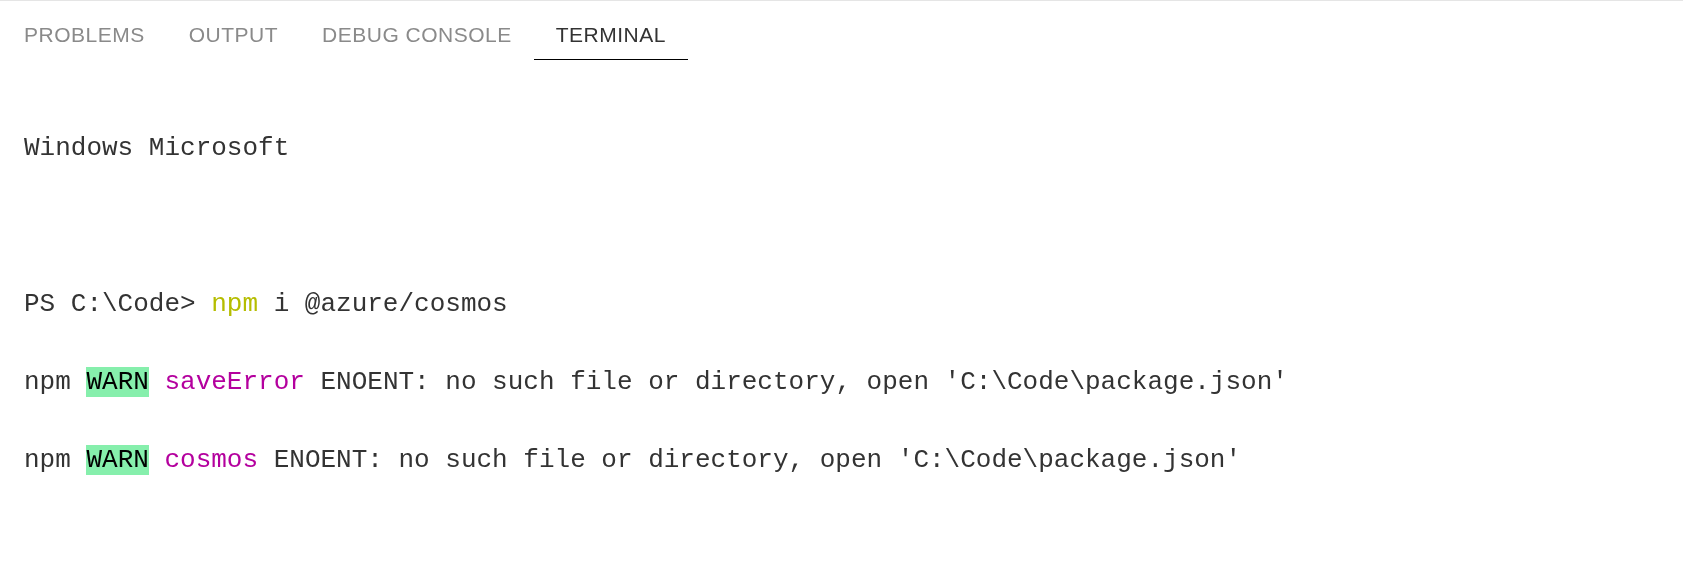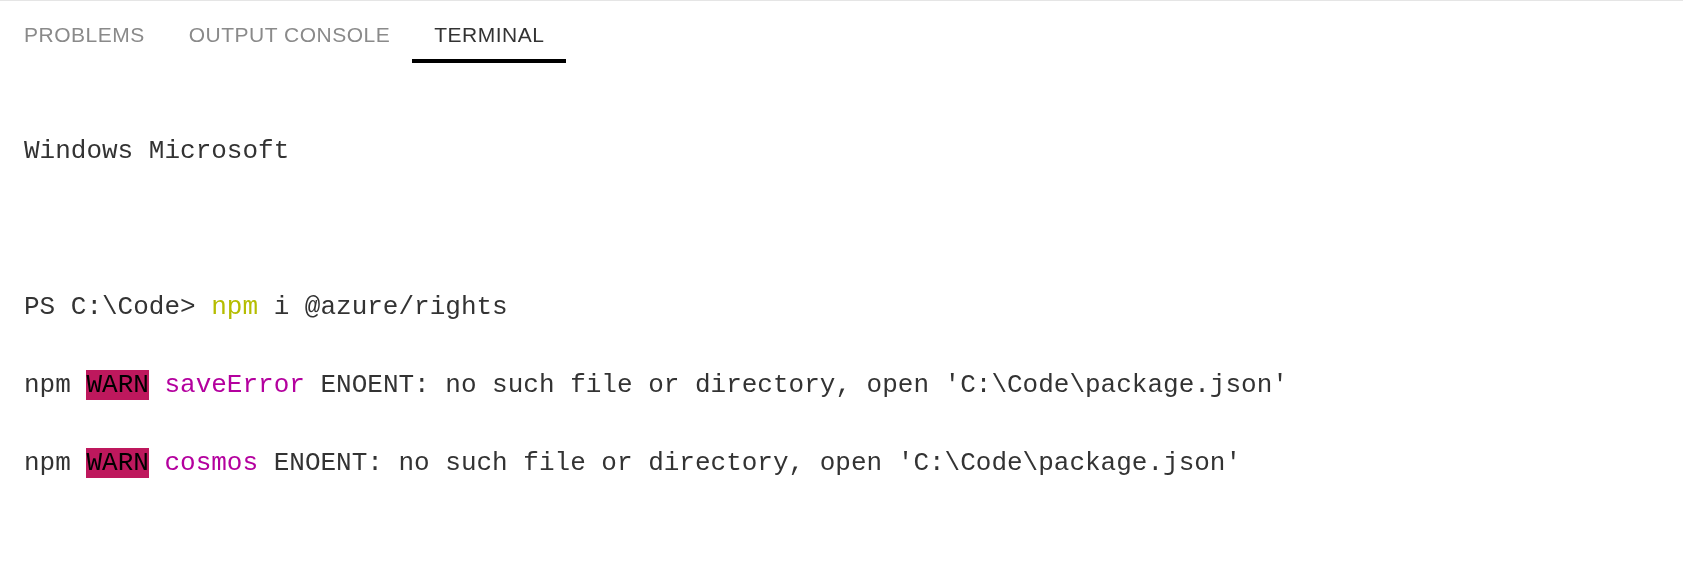--- a/index.html
+++ b/index.html
@@ -26,56 +26,57 @@
       letter-spacing: 0.5px;
       color: #8a8a8a;
       cursor: pointer;
       border-bottom: 1px solid transparent;
     }
     .tab:first-child {
       padding-left: 0;
     }
     .tab.active {
       color: #333333;
-      border-bottom: 4px solid #000000;
+      border-bottom: 1px solid #000000;
     }
     .terminal-content {
       padding: 30px 24px 0 24px;
       font-family: "Consolas", "Courier New", monospace;
       font-size: 26px;
       line-height: 1.5;
       color: #333333;
       white-space: pre;
     }
     .line {
       display: block;
     }
     .cmd-yellow {
       color: #b5bd00;
     }
     .warn-highlight {
-      background: #be185d;
+      background: #86efac;
       color: #000000;
     }
     .magenta {
       color: #b4009e;
     }
   </style>
 </head>
 <body>
 
 <div class="tabs">
   <div class="tab">PROBLEMS</div>
-  <div class="tab">OUTPUT CONSOLE</div>
+  <div class="tab">OUTPUT</div>
+  <div class="tab">DEBUG CONSOLE</div>
   <div class="tab active">TERMINAL</div>
 </div>
 
 <div class="terminal-content">
 <span class="line">Windows Microsoft</span>
 <span class="line"> </span>
-<span class="line"><span>PS C:\Code&gt; </span><span class="cmd-yellow">npm</span><span> i @azure/rights</span></span>
+<span class="line"><span>PS C:\Code&gt; </span><span class="cmd-yellow">npm</span><span> i @azure/cosmos</span></span>
 <span class="line"><span>npm </span><span class="warn-highlight">WARN</span> <span class="magenta">saveError</span><span> ENOENT: no such file or directory, open 'C:\Code\package.json'</span></span>
 <span class="line"><span>npm </span><span class="warn-highlight">WARN</span> <span class="magenta">cosmos</span><span> ENOENT: no such file or directory, open 'C:\Code\package.json'</span></span>
 
 
 
 
 </div>
 
 </body></html>

